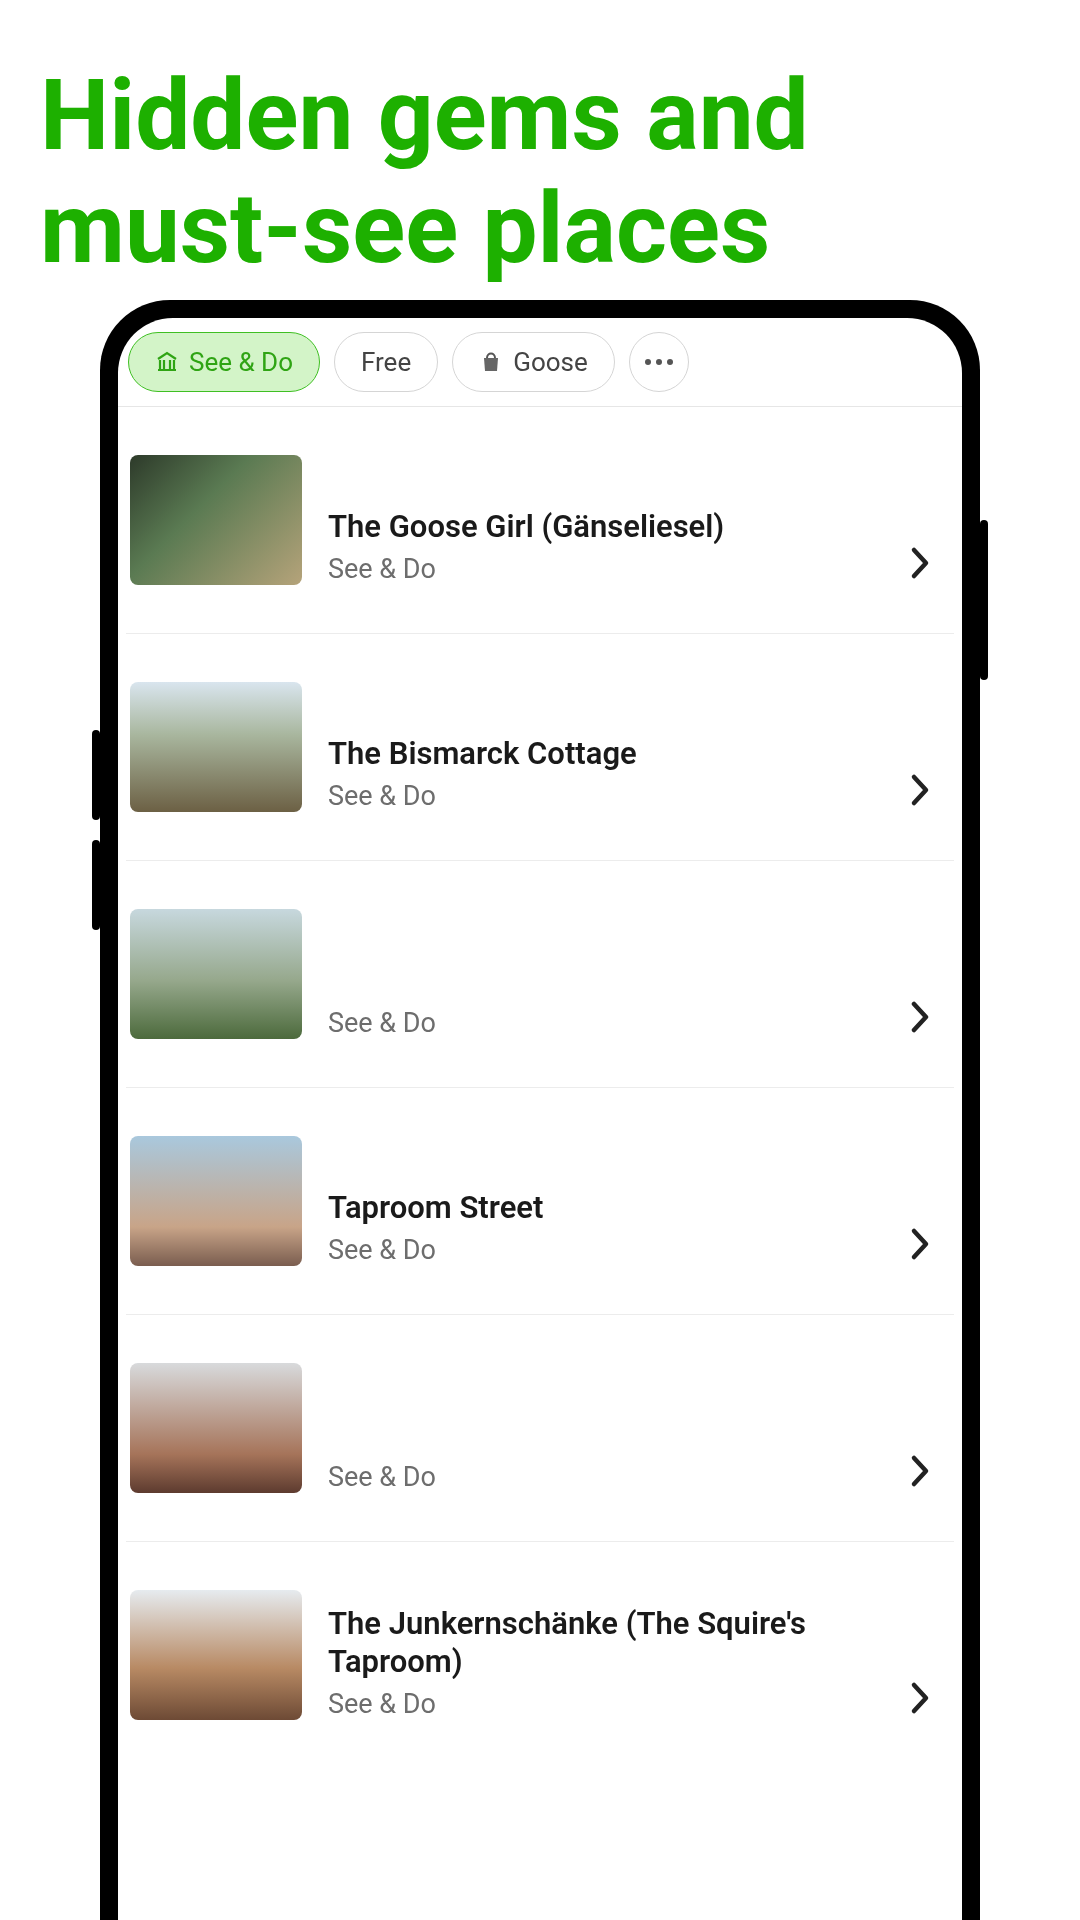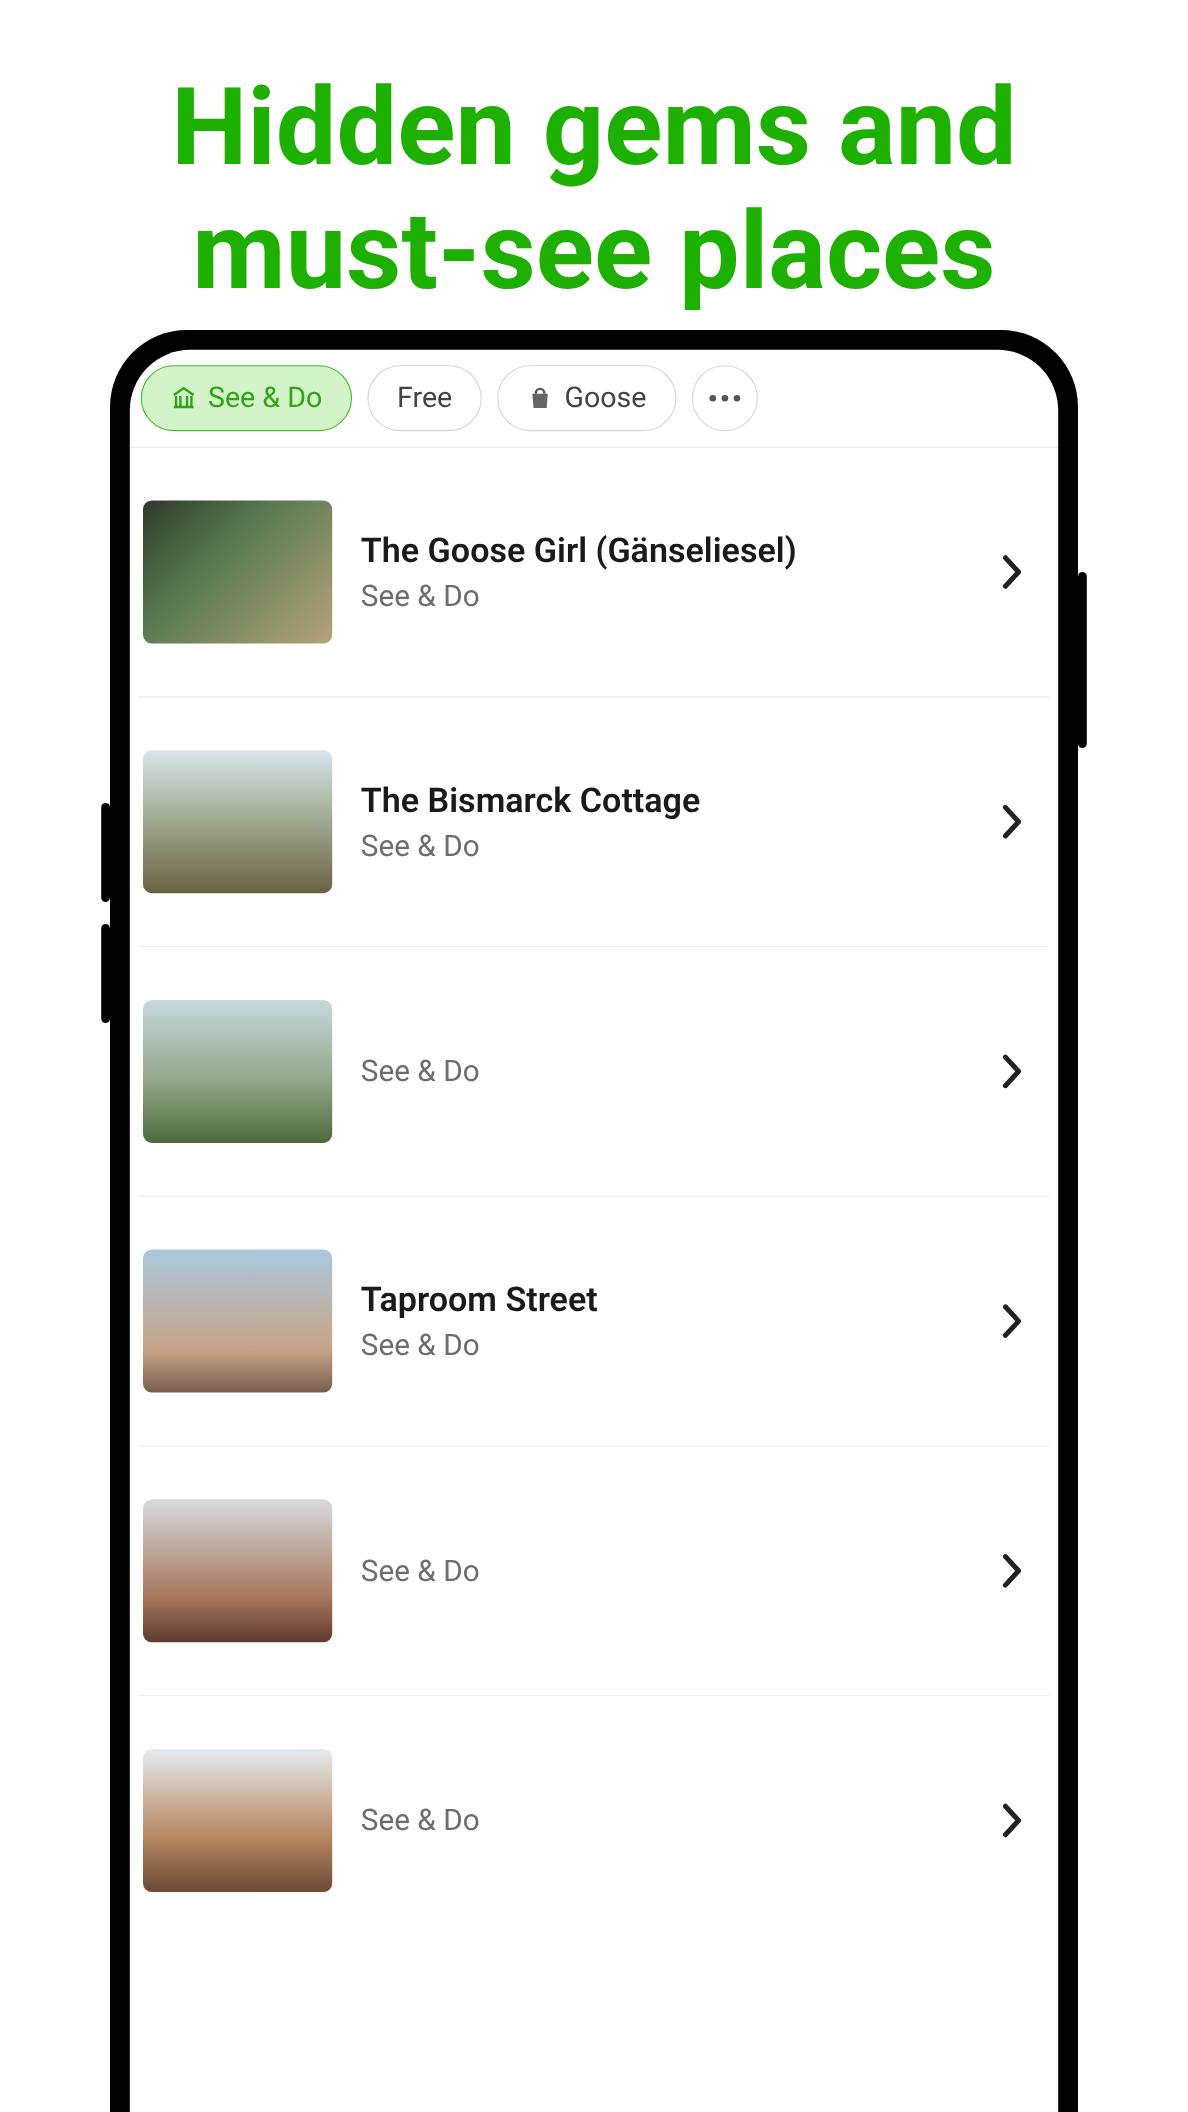--- a/index.html
+++ b/index.html
@@ -9,21 +9,20 @@
   }
   body {
     width: 1080px;
     height: 1920px;
     background: #ffffff;
     font-family: -apple-system, BlinkMacSystemFont, 'Segoe UI', Roboto, Helvetica, Arial, sans-serif;
     overflow: hidden;
     position: relative;
   }
   .headline {
-    text-align: center;
     font-size: 98px;
     font-weight: 700;
     color: #1db000;
     line-height: 1.15;
     padding: 60px 40px 0 40px;
   }
   .phone-wrap {
     position: absolute;
     top: 300px;
     left: 50%;
@@ -110,21 +109,21 @@
     padding: 0;
     justify-content: center;
     flex-shrink: 1;
     min-width: 48px;
   }
   .list {
     padding: 0 8px;
   }
   .item {
     display: flex;
-    align-items: center;
+    align-items: flex-end;
     padding: 48px 4px 48px 4px;
     border-bottom: 1.5px solid #ececec;
     gap: 26px;
   }
   .thumb {
     width: 172px;
     height: 130px;
     border-radius: 8px;
     flex-shrink: 0;
     background: #9aa;
@@ -278,20 +277,21 @@
           <div class="chev">
             <svg width="22" height="34" viewBox="0 0 22 34" fill="none" stroke="#222" stroke-width="4.5" stroke-linecap="round" stroke-linejoin="round">
                 <path d="M5 4 L17 17 L5 30"></path>
               </svg>
           </div>
         </div>
 
         <div class="item" style="border-bottom:none;">
           <div class="thumb t6"></div>
           <div class="item-text">
+            <div class="item-title">The Junkernschänke (The Squire's Taproom)</div>
             <div class="item-sub">See &amp; Do</div>
           </div>
           <div class="chev">
             <svg width="22" height="34" viewBox="0 0 22 34" fill="none" stroke="#222" stroke-width="4.5" stroke-linecap="round" stroke-linejoin="round">
                 <path d="M5 4 L17 17 L5 30"></path>
               </svg>
           </div>
         </div>
 
       </div>

